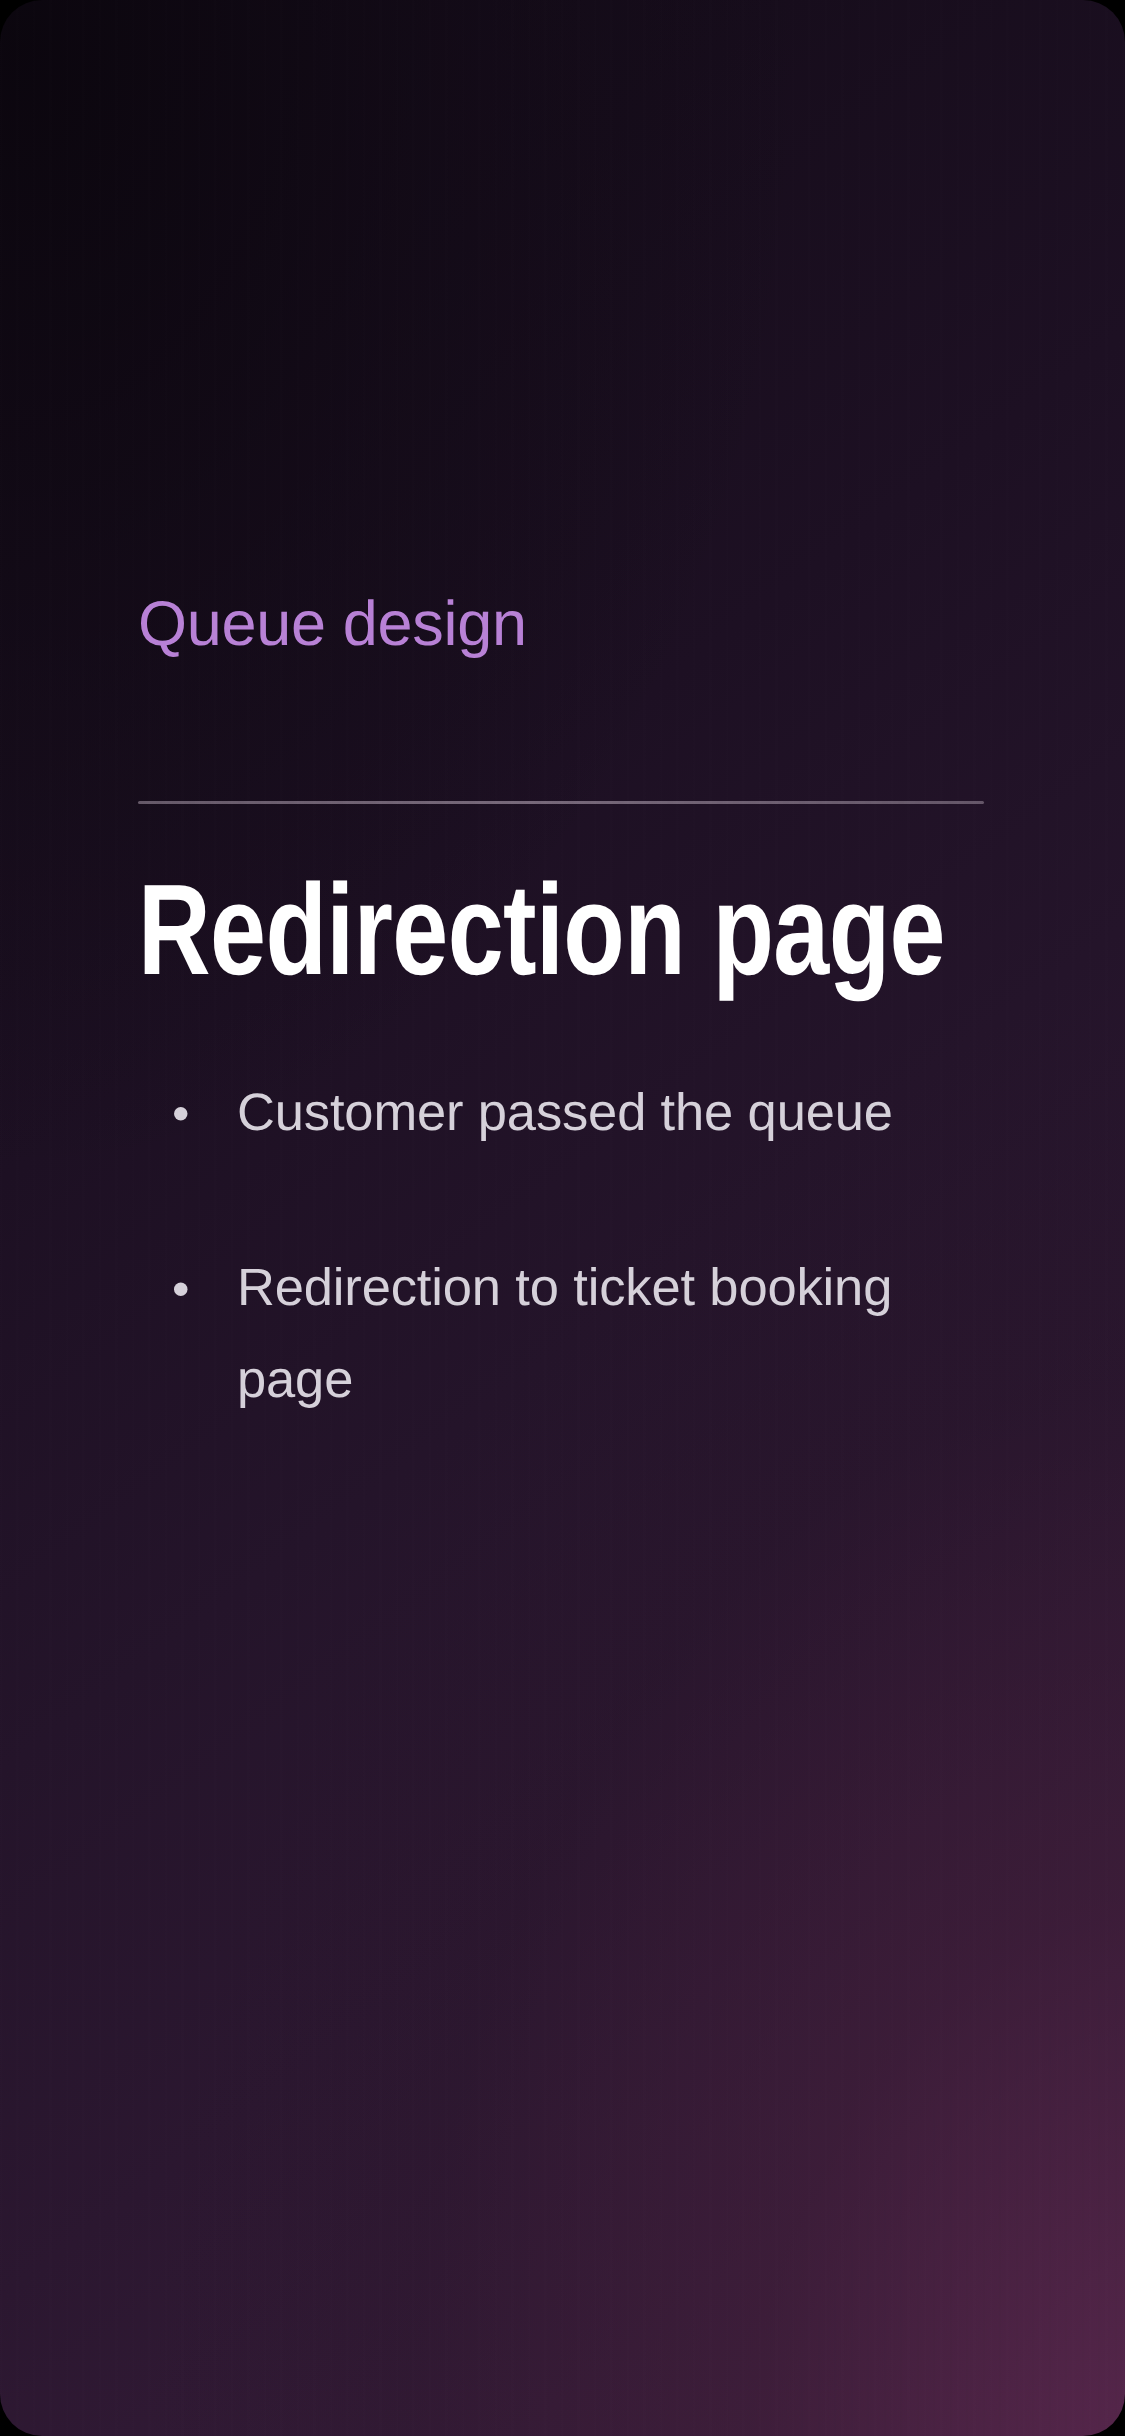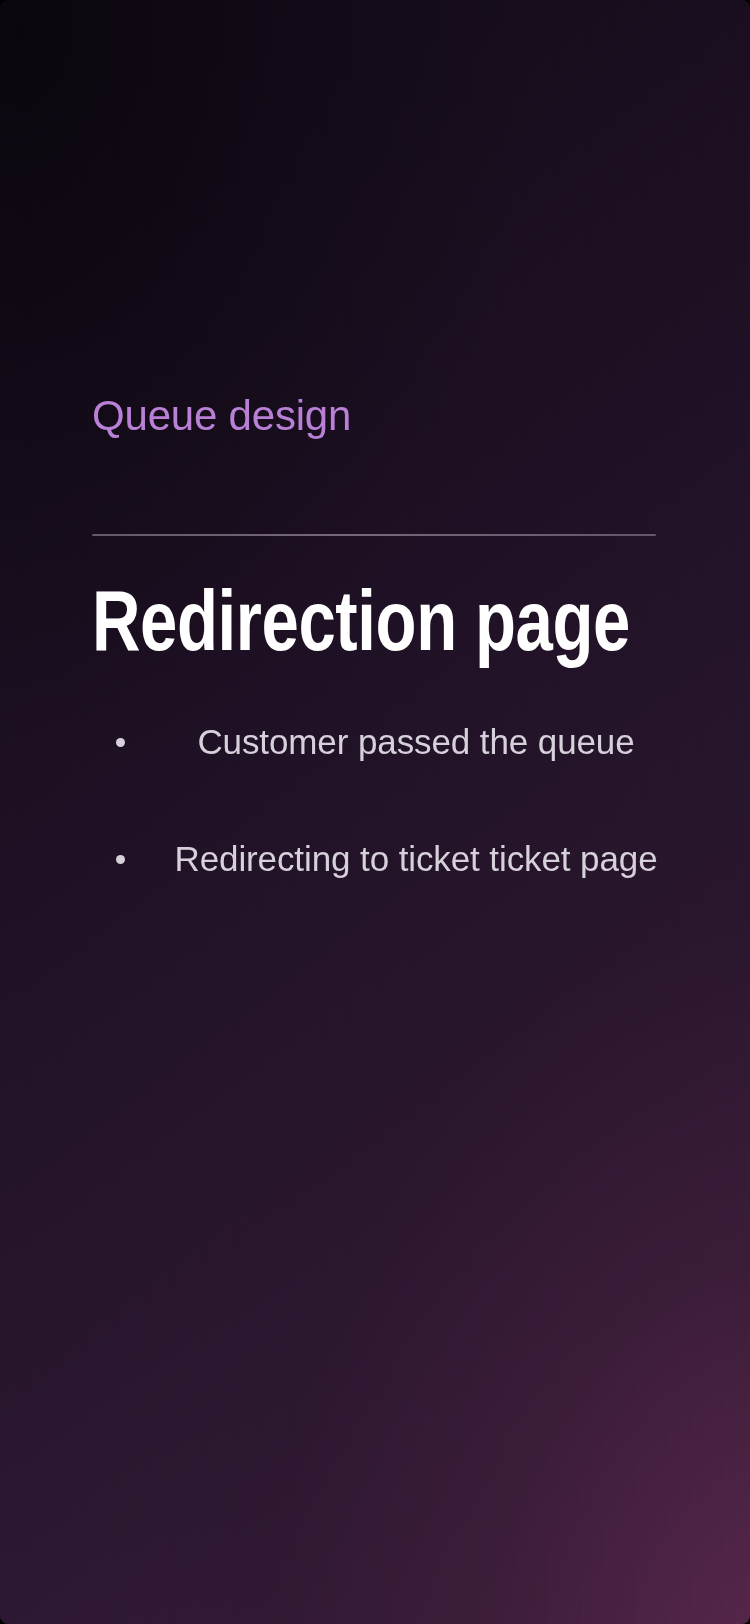--- a/index.html
+++ b/index.html
@@ -16,21 +16,21 @@
     font-family: "Liberation Sans", "DejaVu Sans", sans-serif;
     -webkit-font-smoothing: antialiased;
   }
 
   
   .slide {
     position: relative;
     width: 750px;
     height: 1624px;
     box-sizing: border-box;
-    border-radius: 8px;
+    border-radius: 28px;
     overflow: hidden;
     background:
       radial-gradient(118% 82% at 104% 104%,
         rgba(92, 40, 79, 0.92) 0%,
         rgba(66, 30, 58, 0.55) 32%,
         rgba(40, 20, 38, 0.18) 58%,
         rgba(20, 12, 24, 0.0) 78%),
       radial-gradient(96% 64% at 2% 2%,
         rgba(11, 6, 14, 0.95) 0%,
         rgba(16, 9, 20, 0.55) 40%,
@@ -118,21 +118,20 @@
 
   
   .bullets {
     position: absolute;
     left: 110px;
     right: 76px;
     top: 712px;
     margin: 0;
     padding: 0;
     list-style: none;
-    text-align: center;
   }
 
   .bullet {
     position: relative;
     padding-left: 48px;
     margin: 0 0 56px 0;
     font-family: "Liberation Sans", "DejaVu Sans", sans-serif;
     font-size: 35px;
     font-weight: 400;
     line-height: 1.74;
@@ -173,17 +172,17 @@
     <h1 class="title">Redirection page</h1>
   </div>
 
   <ul class="bullets">
     <li class="bullet">
       <span class="dot"></span>
       <span class="btext">Customer passed the queue</span>
     </li>
     <li class="bullet">
       <span class="dot"></span>
-      <span class="btext">Redirecting to ticket ticket page</span>
+      <span class="btext">Redirection to ticket booking page</span>
     </li>
   </ul>
 
 </div>
 
 </body></html>

